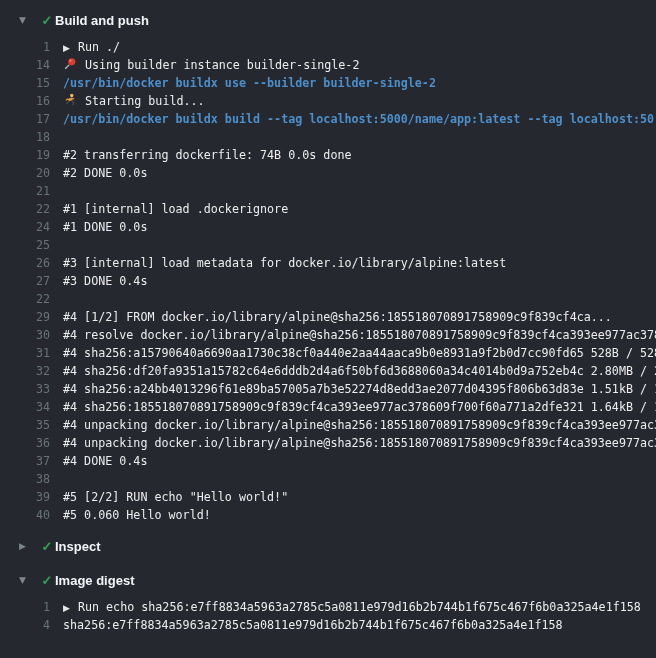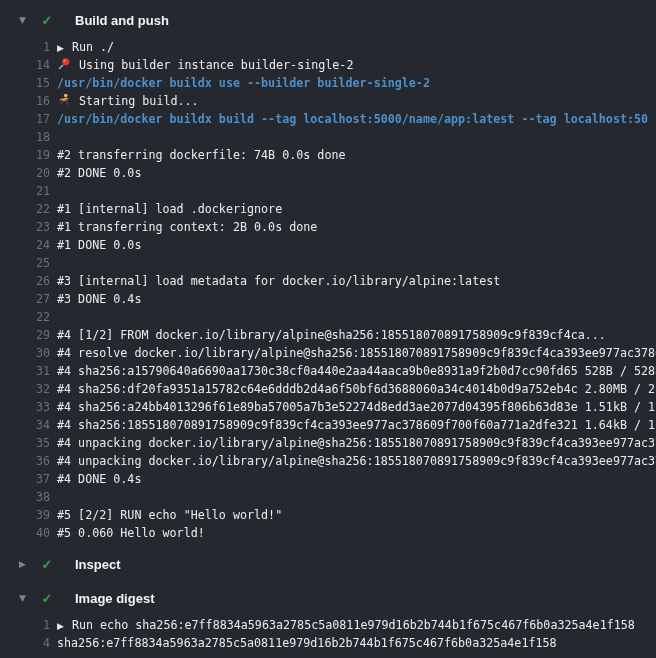--- a/index.html
+++ b/index.html
@@ -17,32 +17,32 @@
   }
   .caret{
     margin-left:19px;width:14px;flex:none;
     color:#7d848c;font-size:9px;line-height:1;
     font-family:"DejaVu Sans",sans-serif;
   }
   .check{
     margin-left:6px;width:16px;flex:none;text-align:center;
     color:var(--green,#31a24f);font-size:13px;font-weight:bold;line-height:1;
   }
-  .gtitle{margin-left:20px;white-space:pre;text-align:right;}
+  .gtitle{margin-left:0;white-space:pre;text-align:right;}
   .lines{margin-top:6px;}
   .lines.first{margin-bottom:10px;}
   .sec-gap{margin-top:10px;}
   .line{display:flex;height:18px;line-height:18px;}
   .num{
     width:50px;flex:none;text-align:right;
     color:var(--muted,#6a7178);font-size:11.7px;
     cursor:pointer;user-select:none;
   }
   .txt{
-    margin-left:7px;white-space:pre;overflow:hidden;flex:none;
+    margin-left:13px;white-space:pre;overflow:hidden;flex:none;
     color:var(--fg,#ebedf0);font-size:11.7px;
   }
   .txt.command{color:var(--blue,#4d8fcb);font-weight:bold;}
   .run-arrow{
     color:#e3e7ea;font-size:9px;margin-right:8px;
     font-family:"DejaVu Sans",sans-serif;cursor:pointer;
   }
   .emoji-icon{
     display:inline-block;width:14px;height:14px;
     vertical-align:-2px;margin-right:8px;
@@ -103,24 +103,20 @@
         </div>
         <div class="line">
           <span class="num">21</span>
           <span class="txt"><span></span></span>
         </div>
         <div class="line">
           <span class="num">22</span>
           <span class="txt"><span>#1 [internal] load .dockerignore</span></span>
         </div>
         <div class="line">
-          <span class="num">23</span>
-          <span class="txt"><span>#1 transferring context: 2B 0.0s done</span></span>
-        </div>
-        <div class="line">
           <span class="num">24</span>
           <span class="txt"><span>#1 DONE 0.0s</span></span>
         </div>
         <div class="line">
           <span class="num">25</span>
           <span class="txt"><span></span></span>
         </div>
         <div class="line">
           <span class="num">26</span>
           <span class="txt"><span>#3 [internal] load metadata for docker.io/library/alpine:latest</span></span>

